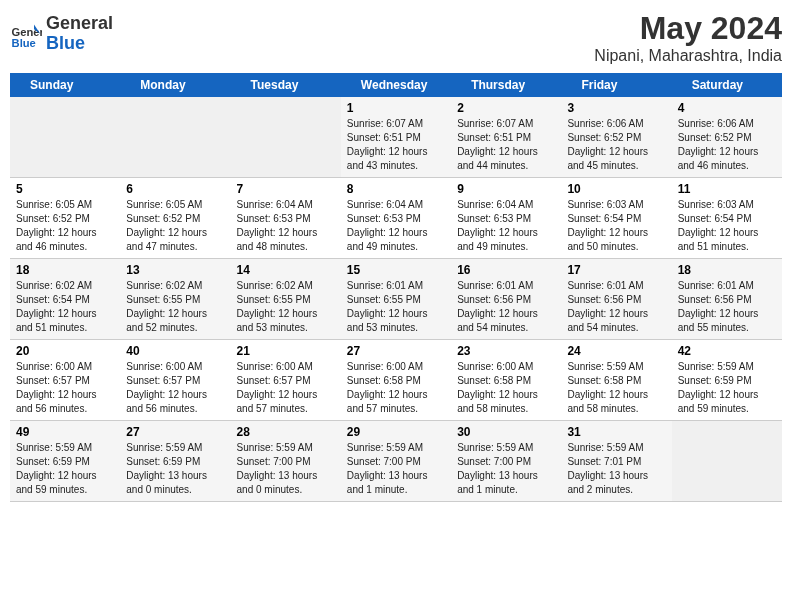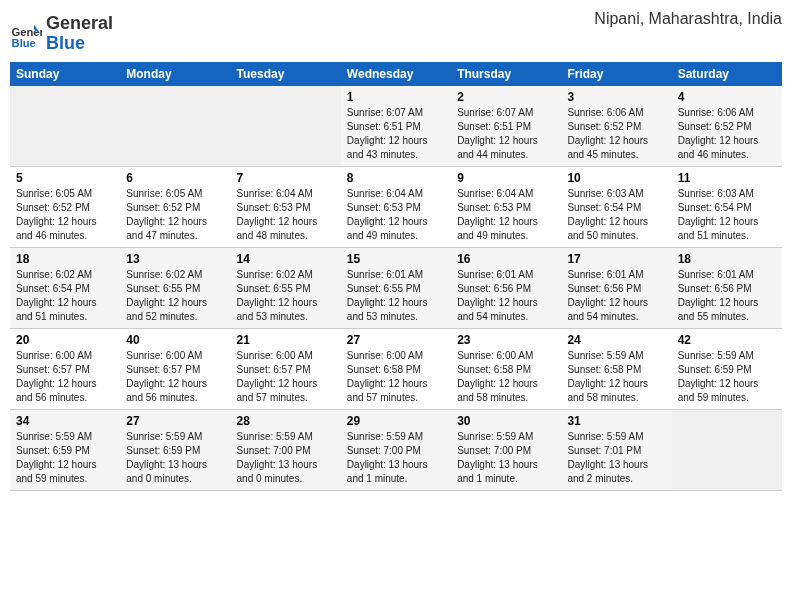--- a/index.html
+++ b/index.html
@@ -48,21 +48,21 @@
     }
     table {
       width: 100%;
       border-collapse: collapse;
       font-size: 11px;
     }
     thead tr th {
       background-color: #1565c0;
       color: #fff;
       text-align: left;
-      padding: 5px 6px;
+      padding: 5px 20px;
       font-size: 12px;
       font-weight: bold;
     }
     tbody tr {
       border-bottom: 1px solid #ccc;
     }
     tbody tr:nth-child(odd) {
       background-color: #f5f5f5;
     }
     tbody tr:nth-child(even) {
@@ -100,20 +100,21 @@
       <polygon points="30,8 38,20 30,14" fill="#1565c0"></polygon>
     </svg>
     <div>
       <div class="logo-text">
         <span>General</span><br>
         <span class="blue">Blue</span>
       </div>
     </div>
   </div>
   <div class="title-block">
+    <h1>May 2024</h1>
     <h2>Nipani, Maharashtra, India</h2>
   </div>
 </div>
 
 <table>
   <thead>
     <tr>
     <th>Sunday</th>
         <th>Monday</th>
         <th>Tuesday</th>
@@ -305,21 +306,21 @@
         <td>
           <div class="day-number">42</div>
           <div class="day-info" style="white-space: pre-line;">Sunrise: 5:59 AM
 Sunset: 6:59 PM
 Daylight: 12 hours
 and 59 minutes.</div>
         </td>
       </tr>
       <tr>
         <td>
-          <div class="day-number">34</div>
+          <div class="day-number">49</div>
           <div class="day-info" style="white-space: pre-line;">Sunrise: 5:59 AM
 Sunset: 6:59 PM
 Daylight: 12 hours
 and 59 minutes.</div>
         </td>
         <td>
           <div class="day-number">27</div>
           <div class="day-info" style="white-space: pre-line;">Sunrise: 5:59 AM
 Sunset: 6:59 PM
 Daylight: 13 hours

